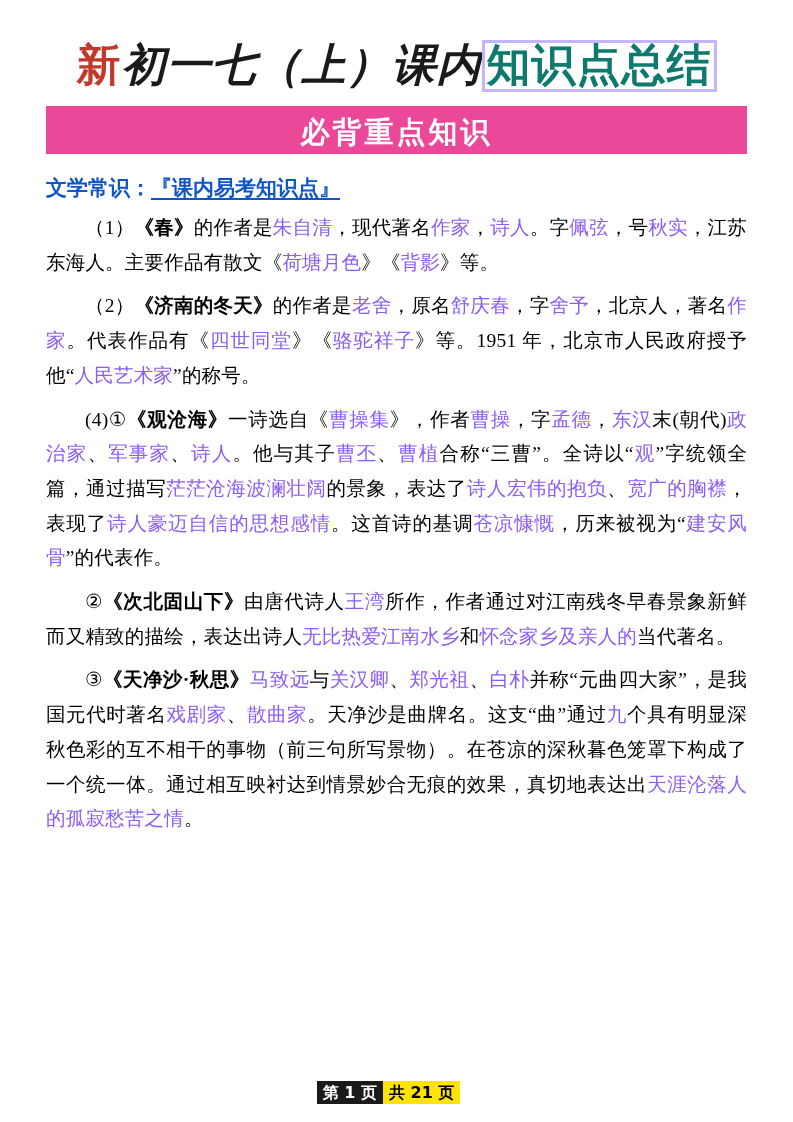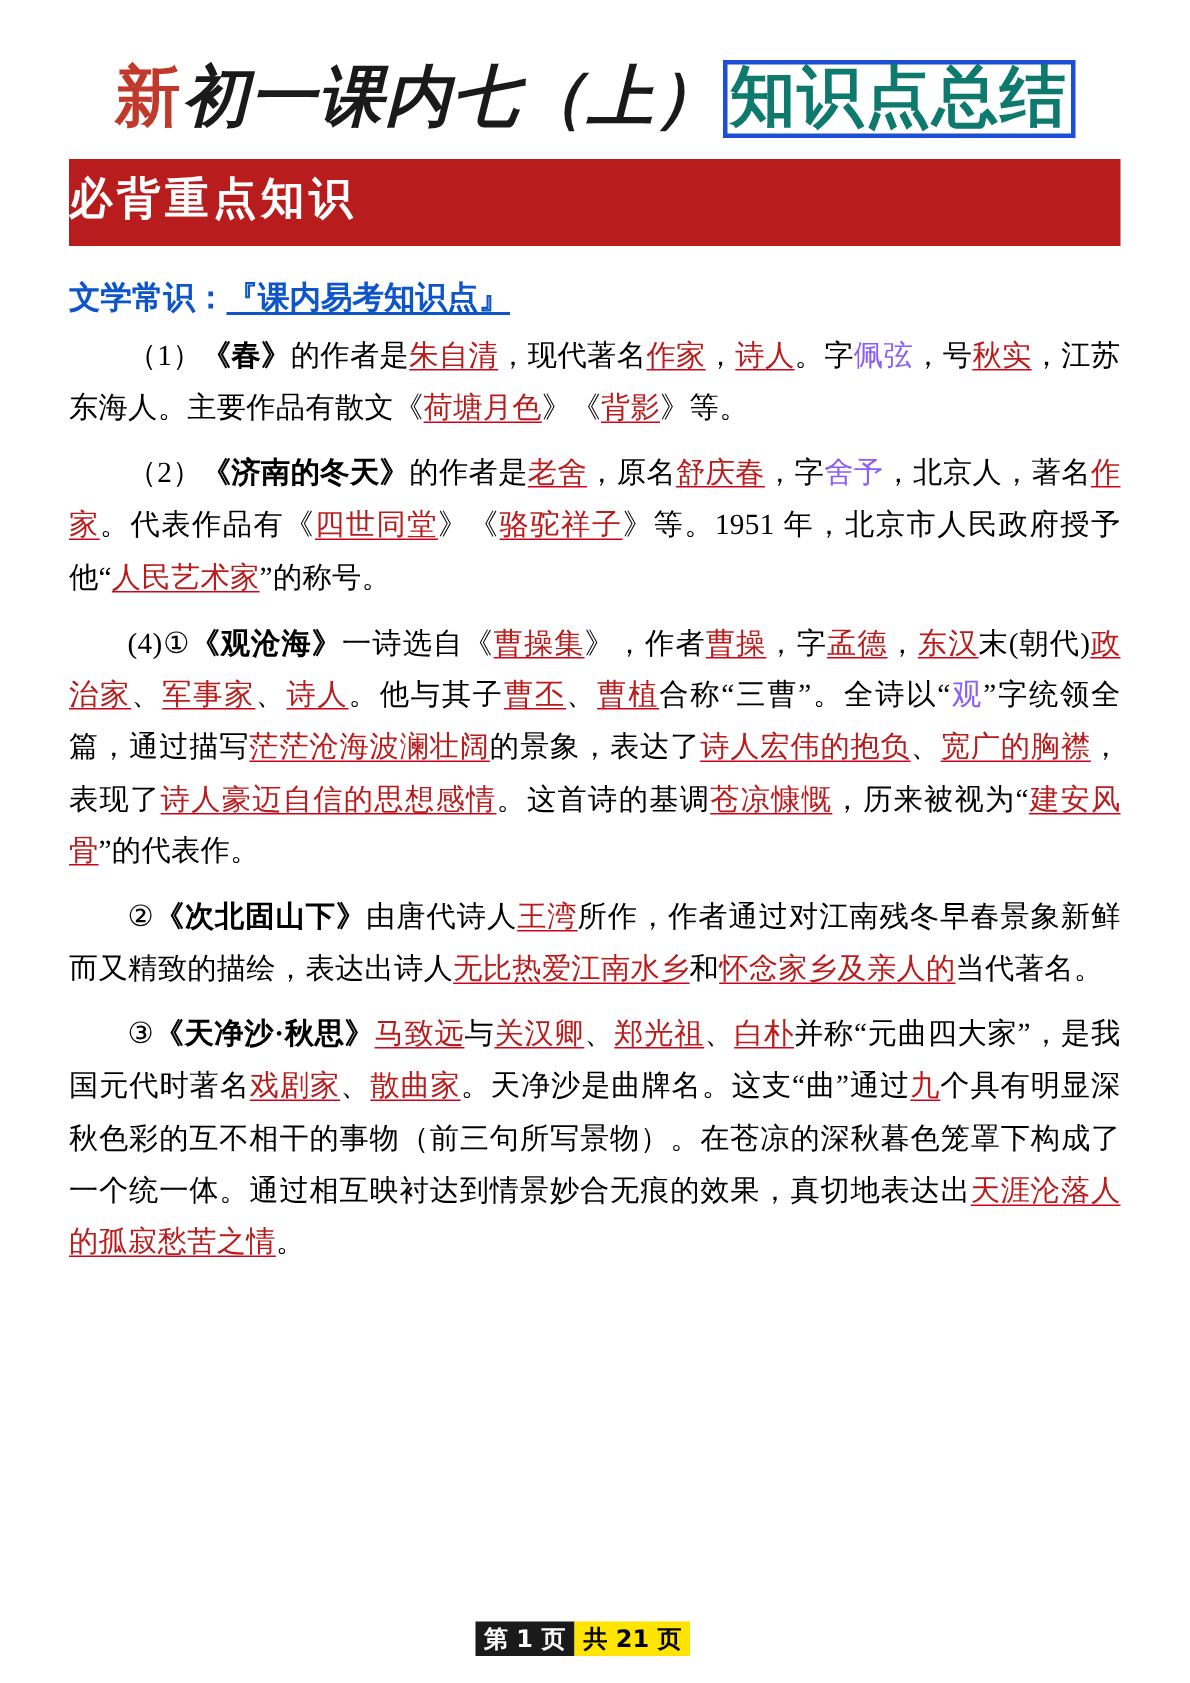--- a/index.html
+++ b/index.html
@@ -33,35 +33,36 @@
     font-weight: bold;
     font-size: 44px;
     letter-spacing: 1px;
     line-height: 1.1;
     margin-top: 6px;
   }
   .title-red   { color: #c0392b; }
   .title-dark  { color: #1a1a1a; font-style: italic; }
   .title-box {
     color: #0e7a6e;
-    border: 3px solid #1d4ed8;
+    border: 3px solid #c4b5fd;
     padding: 0 2px 2px 2px;
     line-height: 1;
   }
 
   
   .banner {
     margin: 14px 0 0 0;
-    background: #b91c1c;
+    background: #ec4899;
     color: #ffffff;
+    text-align: center;
     font-family: "DejaVu Sans", "Liberation Sans", sans-serif;
     font-weight: bold;
     font-size: 29px;
     letter-spacing: 3px;
-    padding: 7px 0 11px 0;
+    padding: 7px 0 1px 0;
   }
 
   
   .section-heading {
     margin: 20px 0 6px 0;
     font-family: "DejaVu Sans", "Liberation Sans", sans-serif;
     font-weight: bold;
     font-size: 21px;
     color: #0d55c9;
   }
@@ -76,21 +77,21 @@
     font-size: 19.5px;
     line-height: 1.78;
     text-align: justify;
     text-justify: inter-ideograph;
     margin: 9px 0 0 0;
     letter-spacing: 0.2px;
   }
   .para.indent { text-indent: 2em; }
 
   .r   { color: #8b5cf6; }
-  .ru  { color: #b91c1c; text-decoration: underline; text-decoration-color: #d0021b; text-underline-offset: 3px; }
+  .ru  { color: #8b5cf6; text-decoration-color: #d0021b; text-underline-offset: 3px; }
   .bk  { color: #000000; }
   .bb  { font-weight: bold; }
 
   
   .footer {
     position: absolute;
     left: 0;
     right: 16px;
     bottom: 18px;
     text-align: center;
@@ -110,22 +111,22 @@
   }
 </style>
 </head>
 <body>
 
 <div class="page">
 
   <div class="title-row">
     <span class="title-red">新</span>
       <span class="title-dark">初一</span>
+      <span class="title-dark">七（上）</span>
       <span class="title-dark">课内</span>
-      <span class="title-dark">七（上）</span>
       <span class="title-box">知识点总结</span>
   </div>
 
   <div class="banner">必背重点知识</div>
 
   <div class="section-heading">
     <span>文学常识：</span><span class="hl">『课内易考知识点』</span>
   </div>
 
   <div id="items-container">

